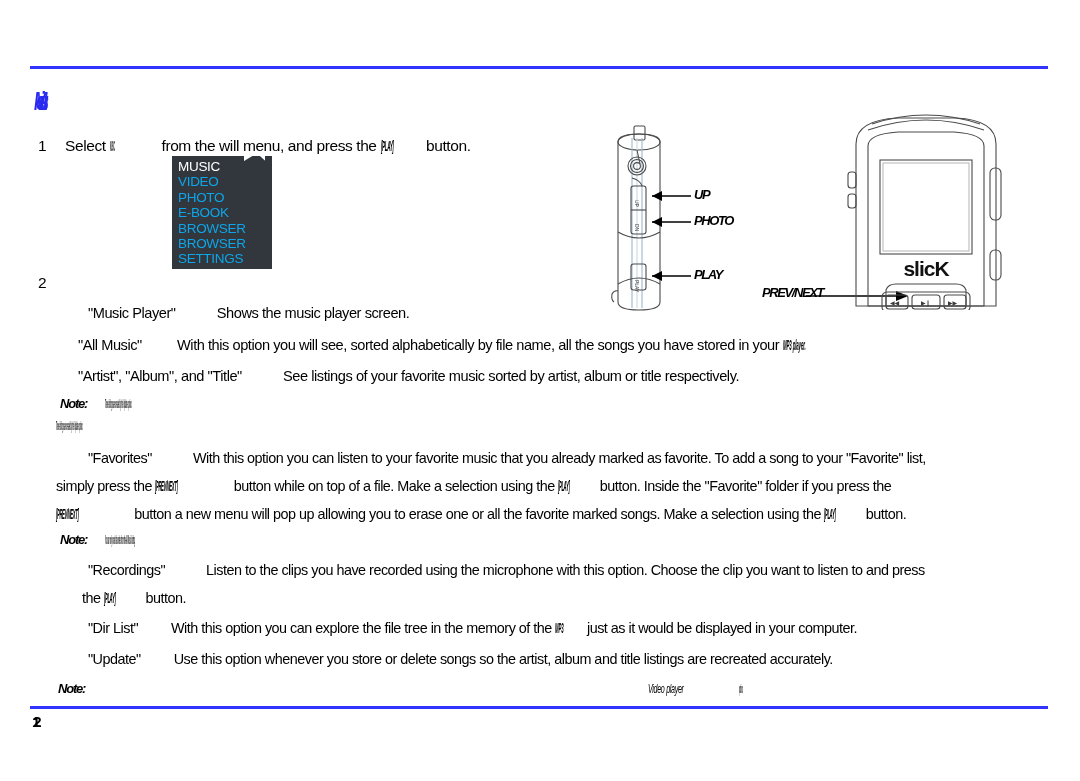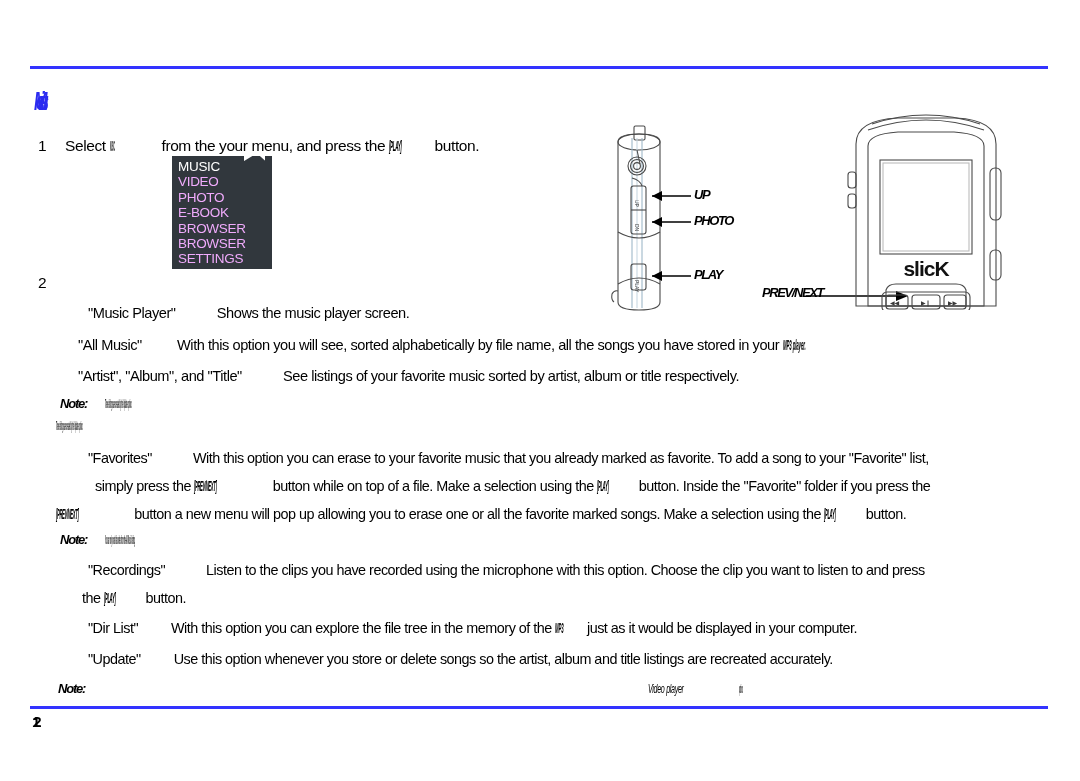--- a/index.html
+++ b/index.html
@@ -108,21 +108,21 @@
     overflow: hidden;
   }
   .menu-list {
     position: absolute;
     left: 6px; top: 3px;
     font-size: 13.5px;
     line-height: 15.4px;
     letter-spacing: -0.3px;
     font-family: "Liberation Sans", sans-serif;
   }
-  .menu-list div { color: #f0abfc; }
+  .menu-list div { color: #0ea5e9; }
   .menu-list div.sel { color: #ffffff; }
   .menu-brand {
     position: absolute;
     right: -6px; top: 2px;
     color: #ffffff;
     font-size: 38px;
     font-weight: bold;
     letter-spacing: -3px;
     transform: rotate(90deg);
     transform-origin: right top;
@@ -158,21 +158,21 @@
 
   <div class="rule rule-top"></div>
   <div class="rule rule-bottom"></div>
 
   <div class="chapter-title">Music</div>
 
   <div class="step-num" style="left:38px; top:137px;">1</div>
   <div class="step" style="left:65px; top:137px;">
     <span>Select</span>
     <span class="squash">MUSIC</span>
-    <span>from the your menu, and press the</span>
+    <span>from the will menu, and press the</span>
     <span class="btnref squash-md">[PLAY]</span>
     <span>button.</span>
   </div>
 
   <div class="menu-shot">
     <div class="menu-list">
       <div class="sel">MUSIC</div>
       <div>VIDEO</div>
       <div>PHOTO</div>
       <div>E-BOOK</div>
@@ -209,23 +209,23 @@
     <span style="display:inline-block;width:12px;"></span>
     <span class="squash">These listings are created by the Update option.</span>
   </div>
   <div class="note" style="left:56px; top:418px;">
     <span class="squash">These listings are created by the Update option.</span>
   </div>
 
   <div class="para" style="left:88px; top:450px;">
     <span>"Favorites"</span>
     <span style="display:inline-block;width:34px;"></span>
-    <span>With this option you can erase to your favorite music that you already marked as favorite. To add a song to your "Favorite"  list,</span>
-  </div>
-  <div class="para" style="left:56px; top:478px;margin-left:39px;">
+    <span>With this option you can listen to your favorite music that you already marked as favorite. To add a song to your "Favorite"  list,</span>
+  </div>
+  <div class="para" style="left:56px; top:478px;">
     <span>simply press the</span>
     <span class="btnref squash-md">[PREV/NEXT]</span>
     <span>button while on top of a file. Make a selection using the</span>
     <span class="btnref squash-md">[PLAY]</span>
     <span>button. Inside the "Favorite"   folder if you press the</span>
   </div>
   <div class="para" style="left:56px; top:506px;">
     <span class="btnref squash-md">[PREV/NEXT]</span>
     <span>button a new menu will pop up allowing you to erase one or all the favorite marked songs. Make a selection using the</span>
     <span class="btnref squash-md">[PLAY]</span>

